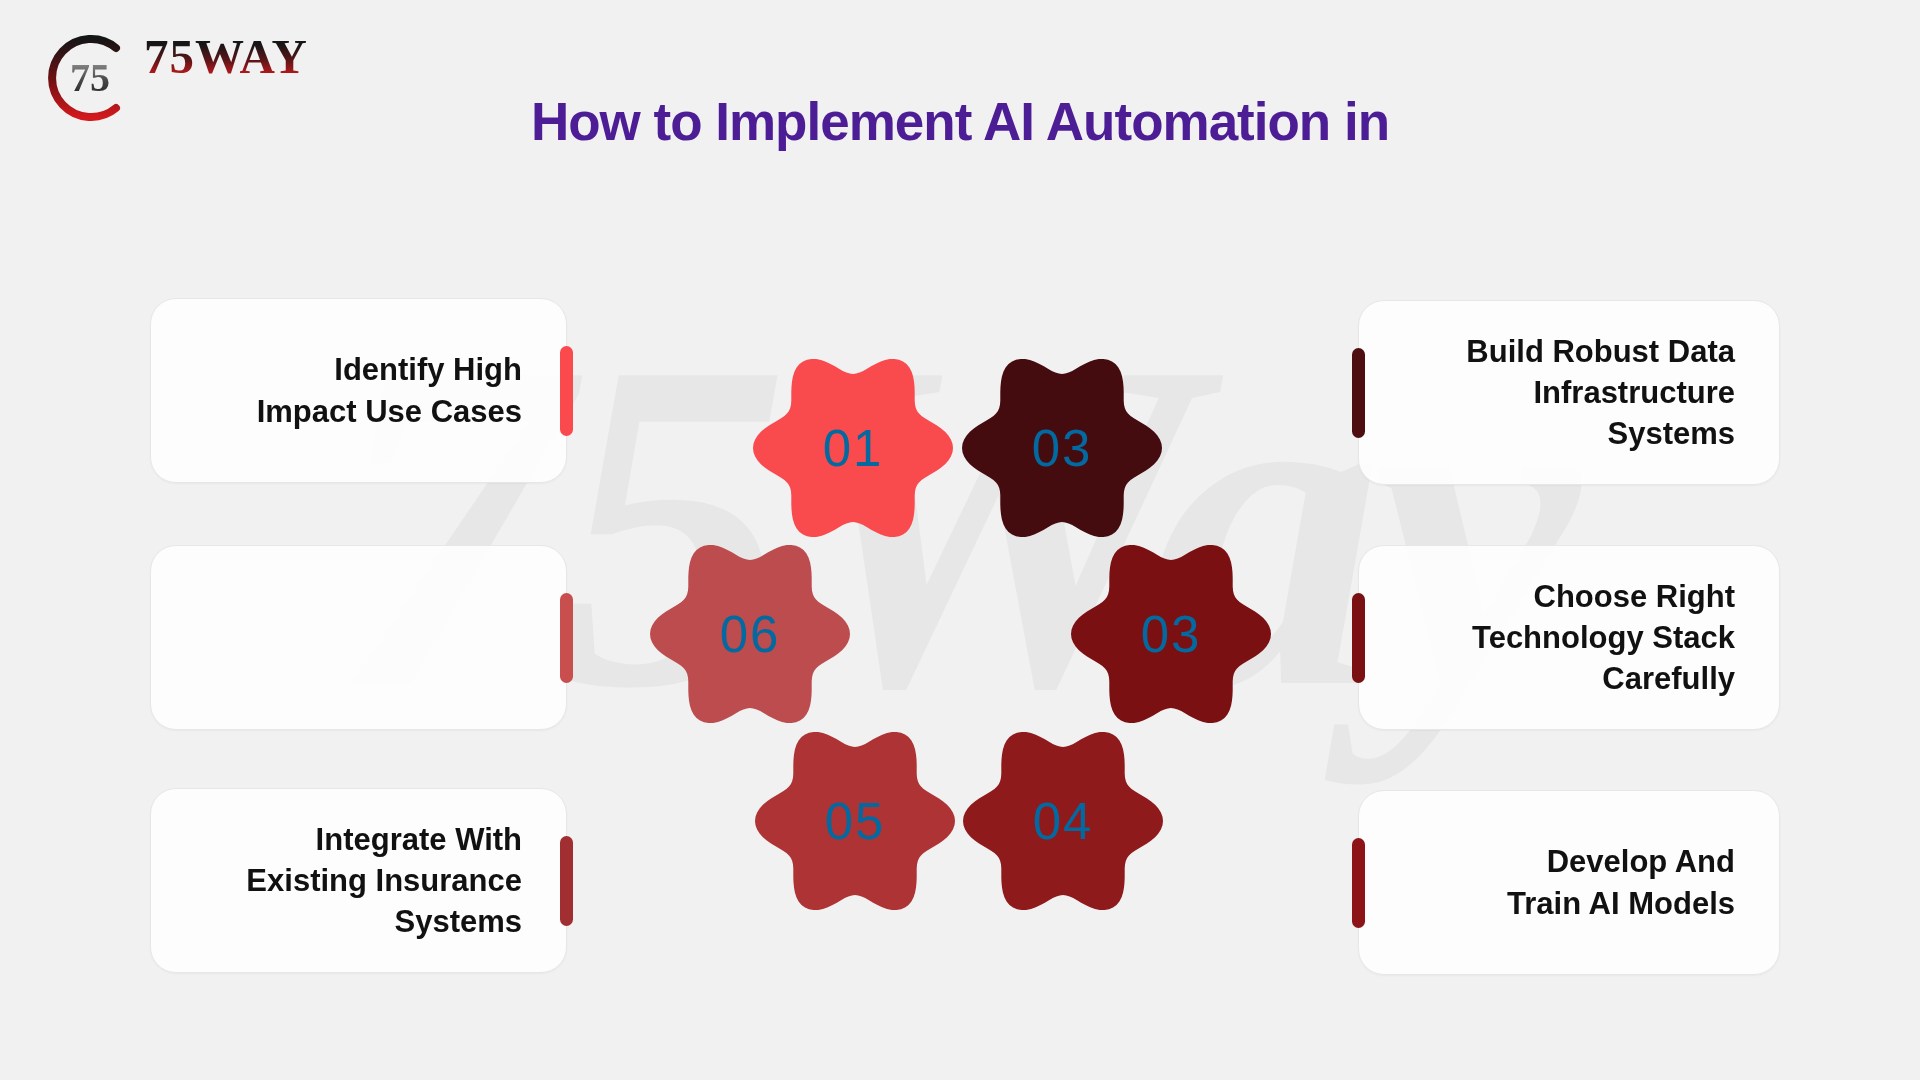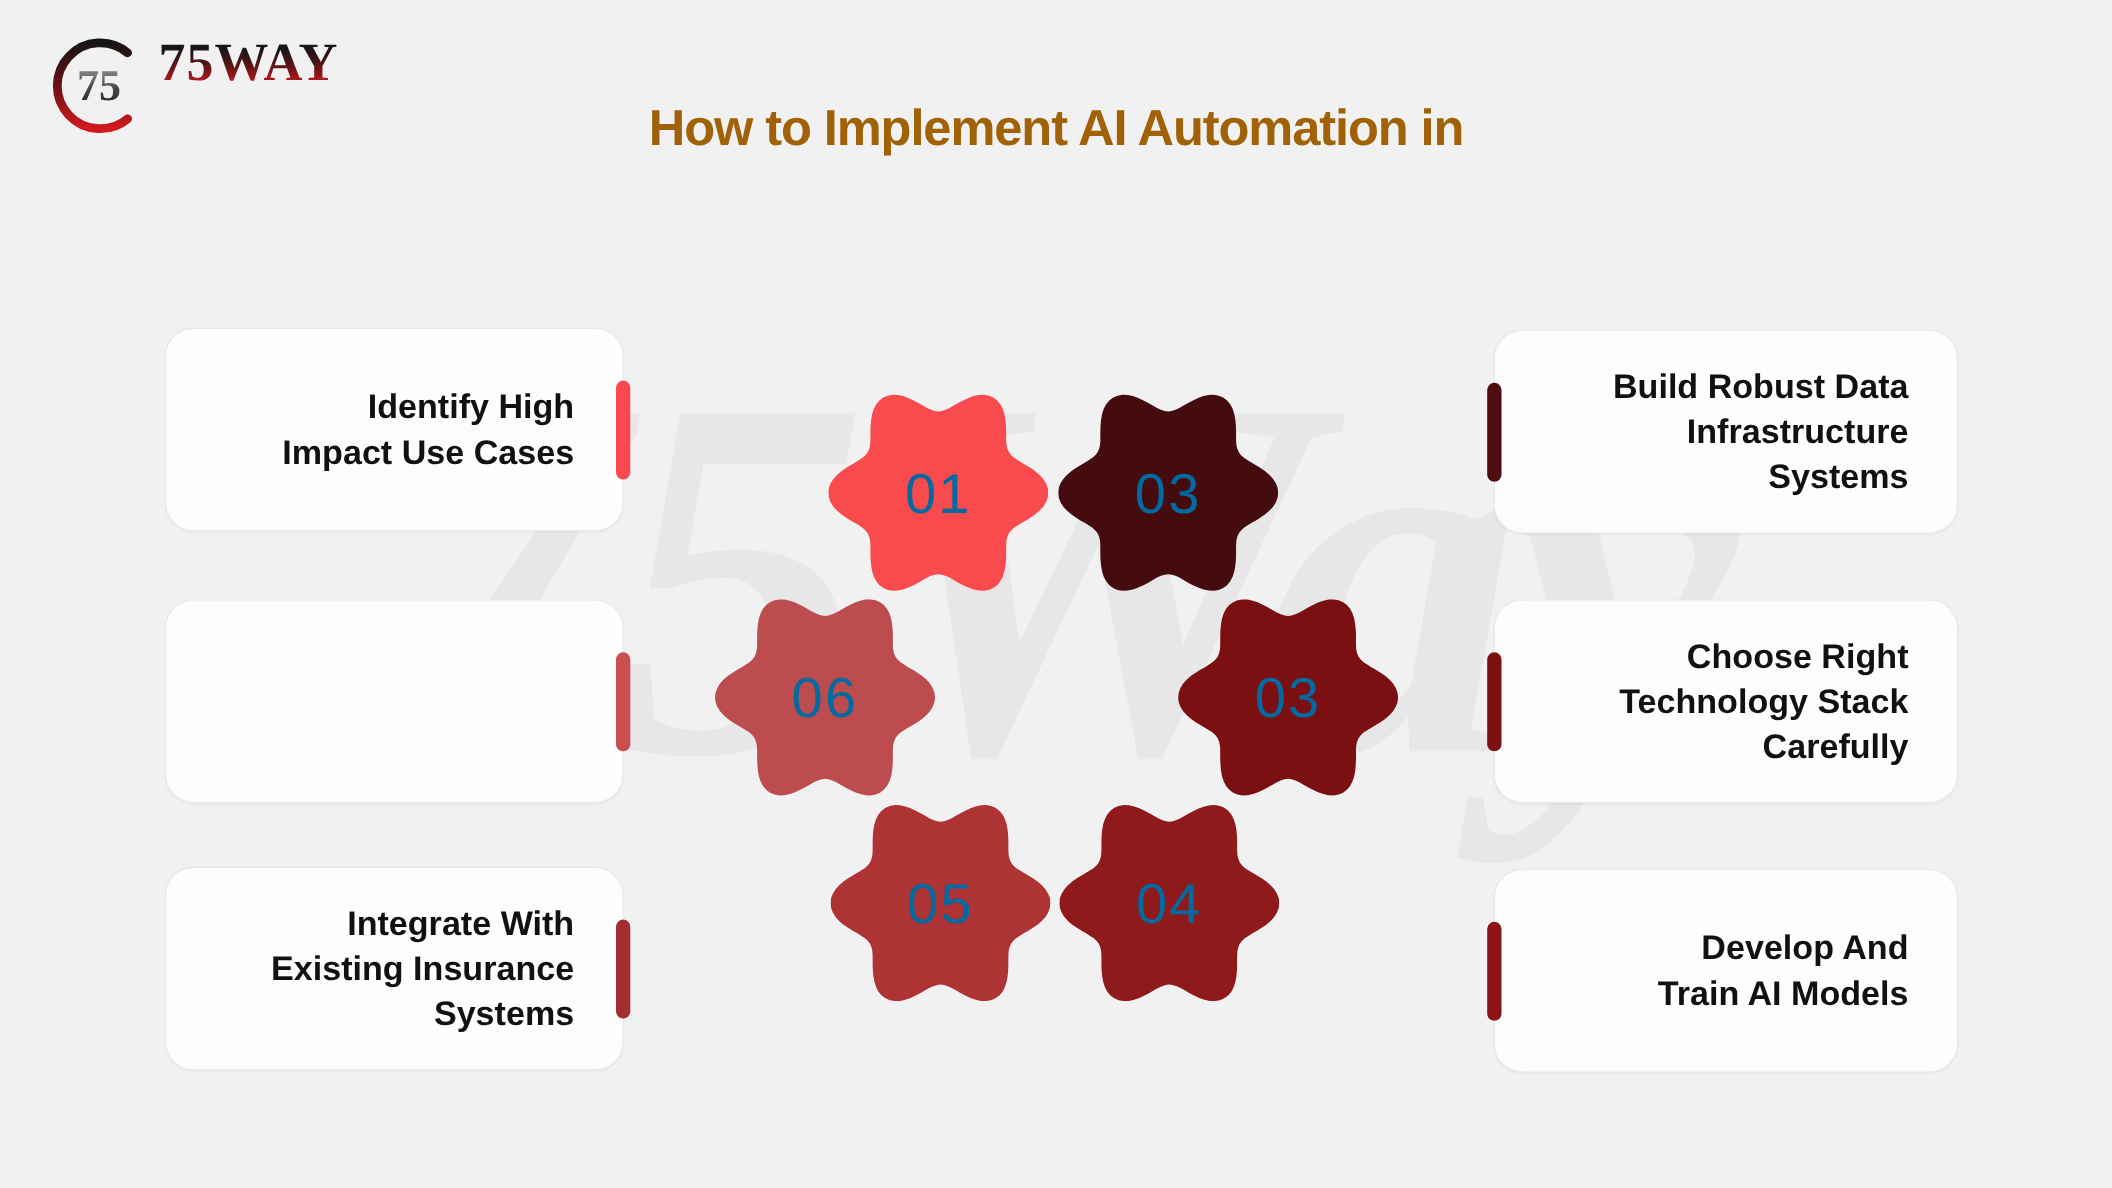--- a/index.html
+++ b/index.html
@@ -15,21 +15,21 @@
   .logo-mark { width:100px; height:100px; }
   .logo-text {
     font-family:"Liberation Serif", serif; font-weight:700; font-size:49px; letter-spacing:1px;
     background:linear-gradient(180deg,#161616 28%,#571517 55%,#b5181c 80%);
     -webkit-background-clip:text; background-clip:text; color:transparent;
   }
 
   
   .title {
     position:absolute; top:84px; left:0; width:100%; text-align:center; z-index:4;
-    font-weight:700; font-size:46px; line-height:1.43; color:#a16207; letter-spacing:-1px;
+    font-weight:700; font-size:53px; line-height:1.43; color:#4c1d95; letter-spacing:-1px;
   }
 
   
   .watermark {
     position:absolute; top:255px; left:120px; width:1660px; z-index:1;
     text-align:center; font-family:"Liberation Serif", serif; font-style:italic; font-weight:700;
     font-size:470px; line-height:1.15; color:#e7e7e8; letter-spacing:-12px;
     user-select:none; pointer-events:none;
   }
 

